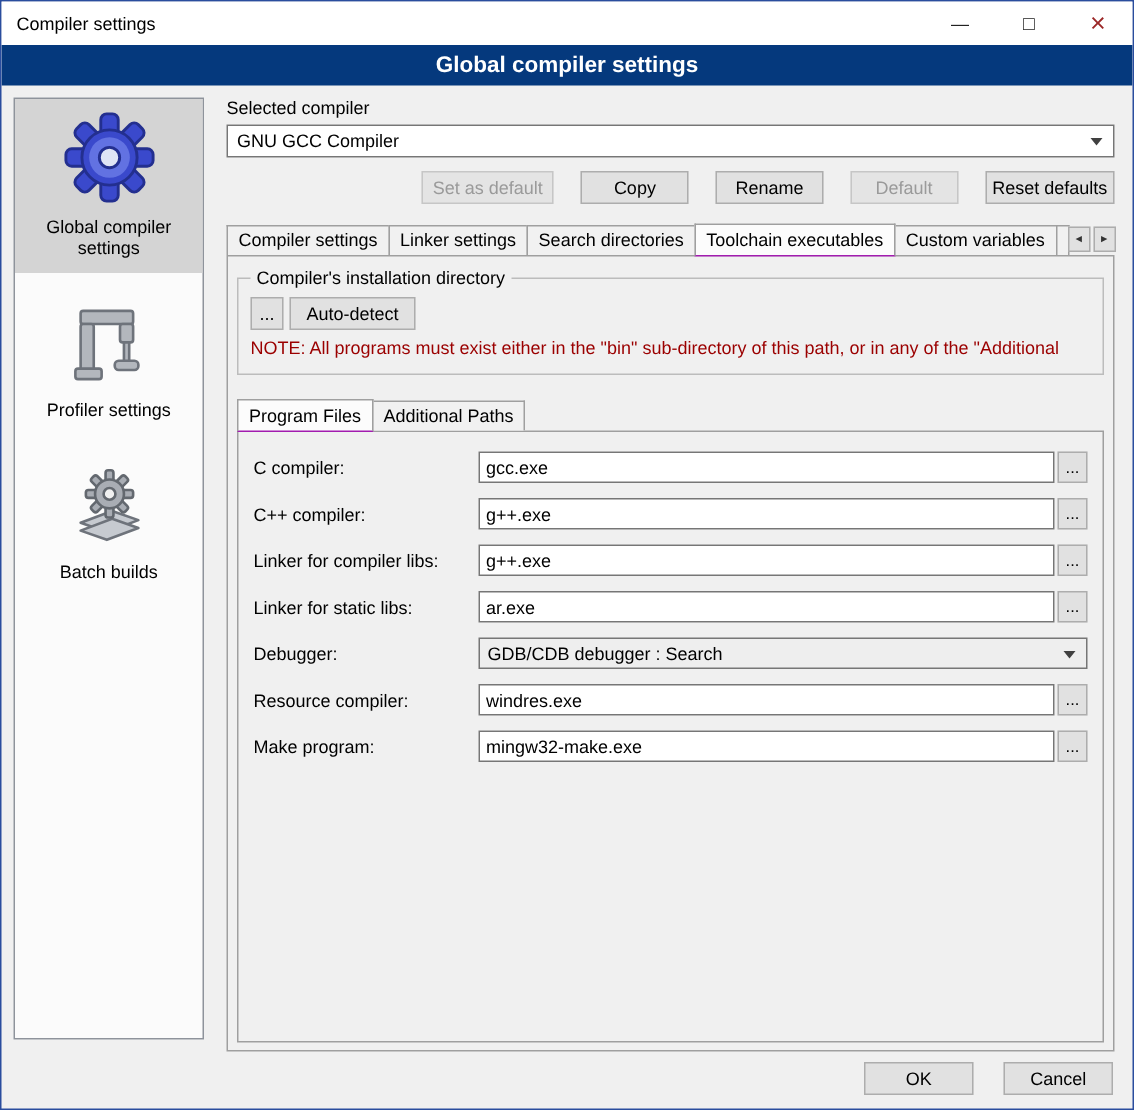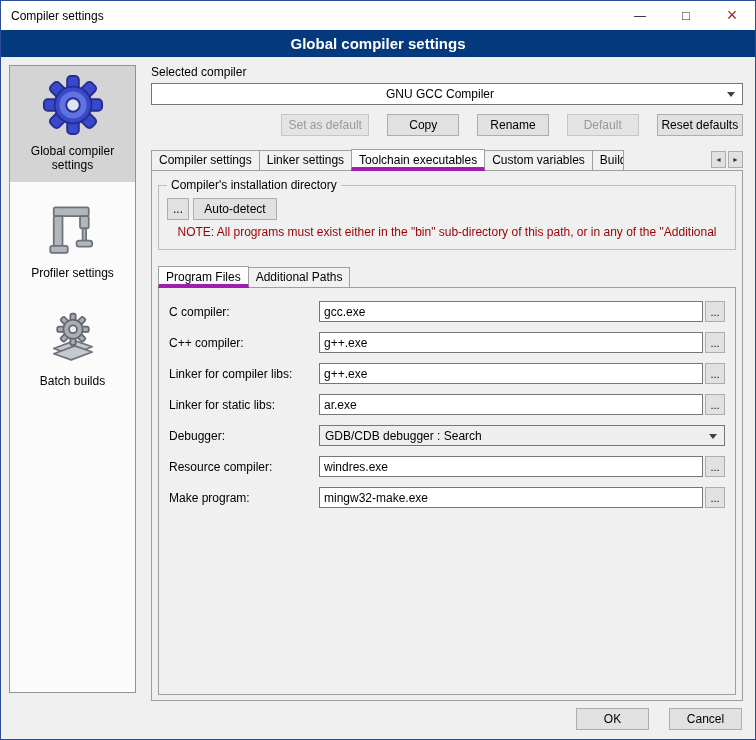--- a/index.html
+++ b/index.html
@@ -23,46 +23,46 @@
   
   .sidebar { position: absolute; left: 8px; top: 64px; width: 127px; height: 628px;
              background: #fbfbfb; border: 1px solid #8e939b; }
   .side-item { text-align: center; padding: 8px 2px 10px; margin-bottom: 12px; cursor: pointer; }
   .side-item.selected { background: #d4d4d4; }
   .side-label { margin-top: 5px; line-height: 14px; }
   
   .main { position: absolute; left: 150px; top: 64px; width: 592px; }
   .select-label { margin-bottom: 4px; }
   .combo { height: 22px; border: 1px solid #767676; background: #fff; position: relative;
-           display: flex; align-items: center; padding: 0 20px 0 6px; cursor: pointer; white-space: nowrap; overflow: hidden; justify-content: center; }
+           display: flex; align-items: center; padding: 0 20px 0 6px; cursor: pointer; white-space: nowrap; overflow: hidden; }
   .combo-arrow { position: absolute; right: 7px; top: 8px; width: 0; height: 0;
                  border-left: 4px solid transparent; border-right: 4px solid transparent;
                  border-top: 5px solid #404040; }
   .btnrow { display: flex; gap: 18px; margin-top: 9px; }
   .btn { height: 22px; background: #e1e1e1; border: 1px solid #adadad; display: flex;
          align-items: center; justify-content: center; font-size: 12px; cursor: pointer; }
   .btn.disabled { color: #9a9a9a; border-color: #c6c6c6; background: #e4e4e4; cursor: default; }
   .w-setdefault { width: 90px; margin-left: 130px; }
   .w-std { width: 73px; }
   .w-reset { width: 88px; margin-left: auto; }
   
   .tabstrip { display: flex; align-items: flex-end; margin-top: 13px; position: relative; z-index: 3; }
   .tab { height: 20px; line-height: 19px; padding: 0 7px; background: #f1f1f1;
          border: 1px solid #9f9f9f; border-bottom: none; margin-right: -1px;
          white-space: nowrap; cursor: pointer; }
   .tab.active { height: 22px; line-height: 21px; background: #fcfcfc; margin-bottom: -1px;
-                border-bottom: 4px solid #a21caf; position: relative; z-index: 4; }
+                border-bottom: 1px solid #a21caf; position: relative; z-index: 4; }
   .tab.clipped { max-width: 32px; overflow: hidden; padding-right: 0; }
   .tab-scroll { margin-left: auto; display: flex; gap: 2px; margin-bottom: 2px; }
   .scroll-btn { width: 15px; height: 17px; background: #e1e1e1; border: 1px solid #adadad;
                 font-size: 7px; color: #333; display: flex; align-items: center; justify-content: center; cursor: pointer; }
   .tabpanel { border: 1px solid #9f9f9f; background: #f0f0f0; height: 531px;
               padding: 12px 6px 8px; position: relative; z-index: 1; }
   
-  .groupbox { border: 1px solid #bcbcbc; position: relative; padding: 12px 8px 10px; margin-top: 2px; text-align: center; }
+  .groupbox { border: 1px solid #bcbcbc; position: relative; padding: 12px 8px 10px; margin-top: 2px; }
   .group-legend { position: absolute; top: -8px; left: 8px; background: #f0f0f0; padding: 0 4px; line-height: 14px; }
   .dir-row { display: flex; align-items: center; gap: 4px; }
   .textbox { flex: 1; height: 22px; border: 1px solid #3b77b5; background: #fff;
              display: flex; align-items: center; padding: 0 2px; cursor: text; overflow: hidden; white-space: nowrap; }
   .sel-text { background: var(--selection_blue,#0a6cd6); color: #fff; padding: 0 1px; }
   .browse-btn { width: 22px; height: 22px; flex: none; }
   .autodetect-btn { width: 84px; height: 22px; flex: none; }
   .note { margin-top: 5px; color: var(--note_red,#9b0000); white-space: nowrap; overflow: hidden; }
   
   .subtabstrip { margin-top: 16px; }
@@ -153,20 +153,21 @@
       <div class="btn disabled w-setdefault">Set as default</div>
       <div class="btn w-std">Copy</div>
       <div class="btn w-std">Rename</div>
       <div class="btn disabled w-std">Default</div>
       <div class="btn w-reset">Reset defaults</div>
     </div>
 
     <div class="tabstrip">
       <div class="tab">Compiler settings</div>
       <div class="tab">Linker settings</div>
+      <div class="tab">Search directories</div>
       <div class="tab active">Toolchain executables</div>
       <div class="tab">Custom variables</div>
       <div class="tab clipped">Build options</div>
       <div class="tab-scroll">
         <div class="scroll-btn">◄</div>
         <div class="scroll-btn">►</div>
       </div>
     </div>
 
     <div class="tabpanel">

